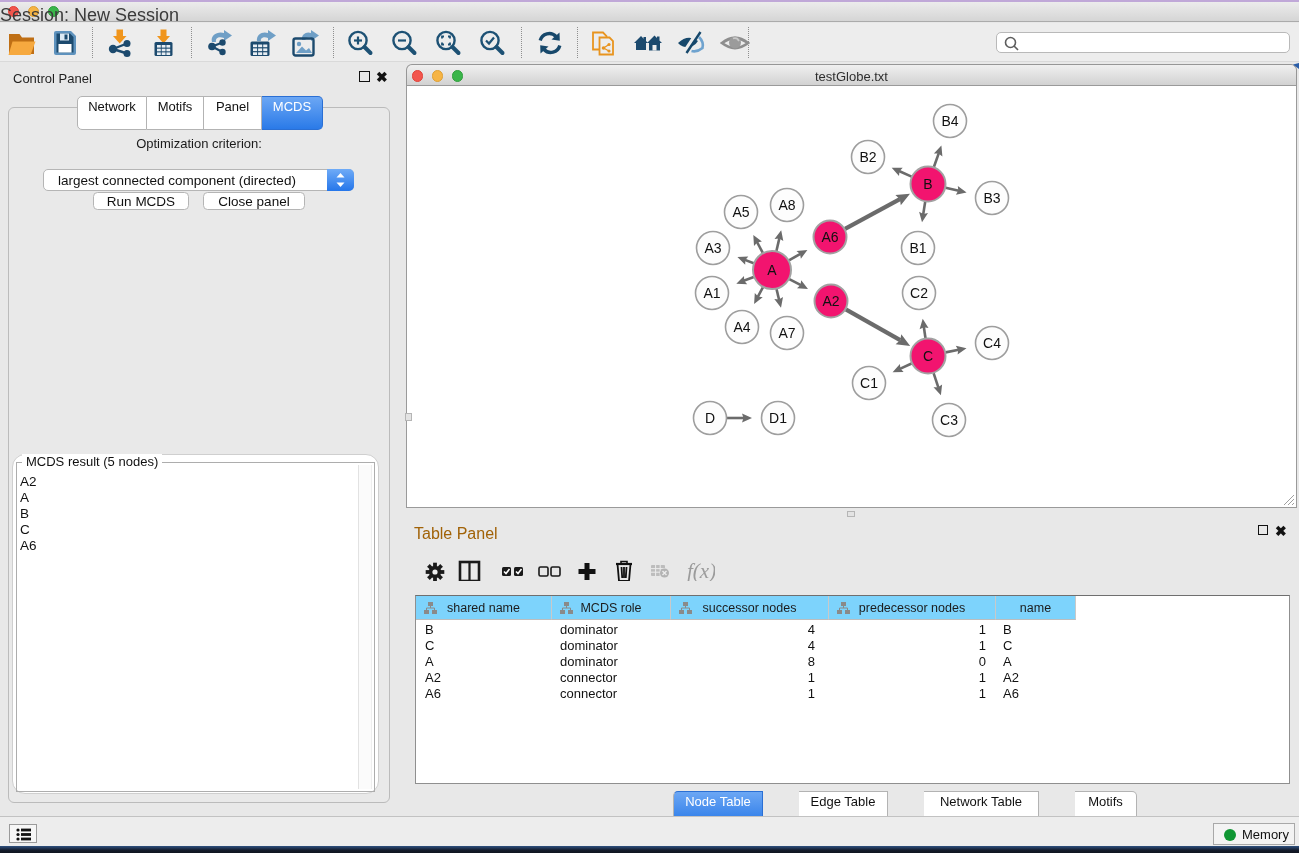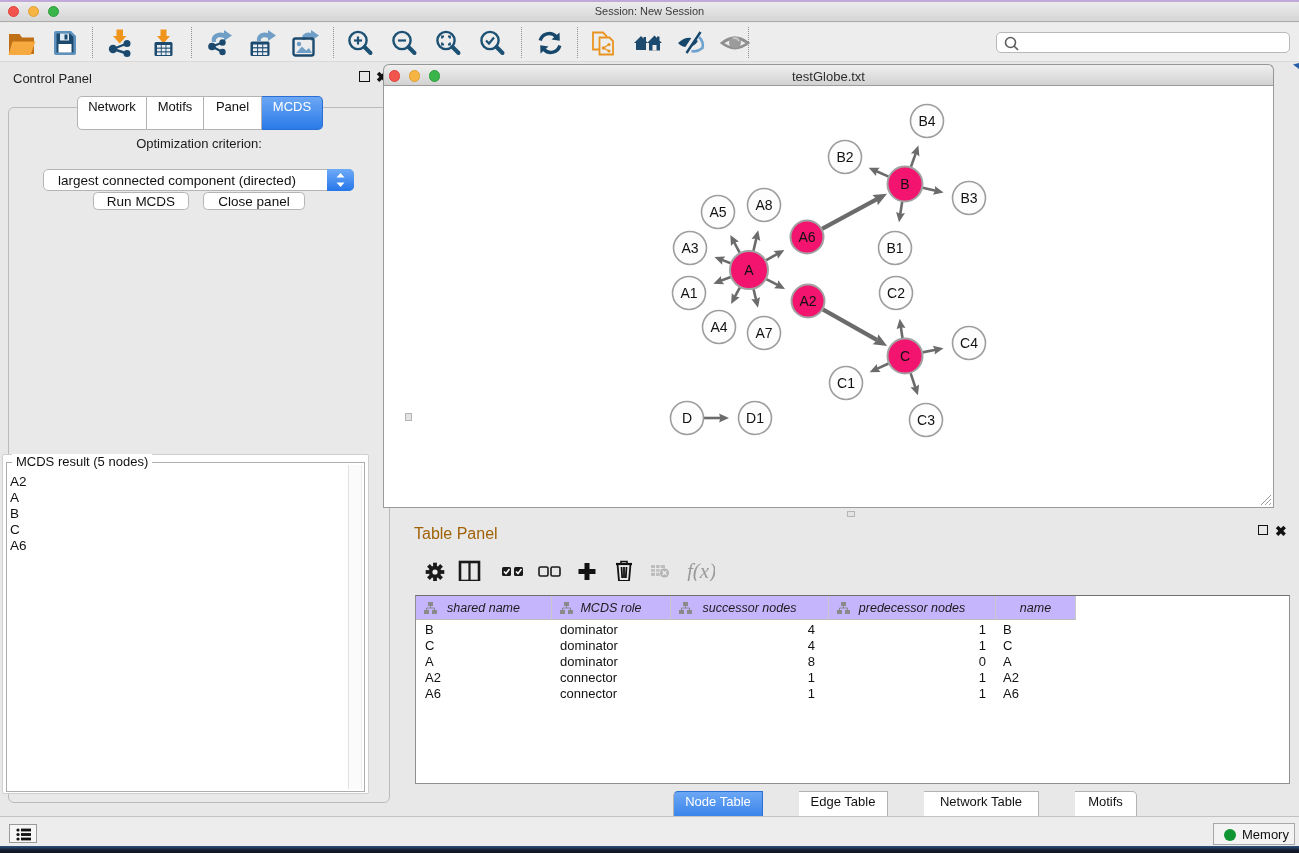--- a/index.html
+++ b/index.html
@@ -8,21 +8,21 @@
 .abs { position:absolute; }
 
 #topline { left:0; top:0; width:1299px; height:2px; background:#c0a8d8; }
 #bottomstrip { left:0; top:846px; width:1299px; height:7px; background:linear-gradient(#2e5181,#141b2b 60%,#10141f); }
 
 #titlebar { left:0; top:2px; width:1299px; height:20px; background:linear-gradient(#ececec,#d5d5d5); border-bottom:1px solid #ababab; }
 .tl { position:absolute; top:3.5px; width:11.5px; height:11.5px; border-radius:50%; }
 #titlebar .t1 { left:7.5px; background:#f2554d; border:1px solid #e14138; }
 #titlebar .t2 { left:27.5px; background:#f6b444; border:1px solid #dfa033; }
 #titlebar .t3 { left:47.5px; background:#3ab54a; border:1px solid #2f9e3c; }
-#titlebar .title { position:absolute; left:0; right:0; top:3px; text-align:center; font-size:11px; color:#3a3a3a; }
+#titlebar .title { position:absolute; left:0; right:0; top:3px; text-align:left; font-size:18px; color:#3a3a3a; }
 
 #toolbar { left:0; top:23px; width:1299px; height:39px; background:#ededed; border-bottom:1px solid #d9d9d9; }
 .sep { position:absolute; top:4px; height:31px; width:0; border-left:1px dotted #8f8f8f; }
 .ticon { position:absolute; top:6px; }
 #searchbox { position:absolute; left:996px; top:9px; width:294px; height:21px; background:#fff; border:1px solid #b9b9b9; border-radius:5px; }
 
 #cp-title { left:13px; top:71px; font-size:13px; color:#1f1f1f; }
 .winbtn { position:absolute; font-size:12px; color:#111; }
 #cp-panel { left:8px; top:107px; width:382px; height:696px; border:1px solid #bbb; border-radius:6px; background:#e9e9e9; }
 
@@ -31,39 +31,39 @@
 .seg .s:first-child { border-left:1px solid #b3b3b3; border-radius:5px 0 0 5px; }
 .seg .s:last-child { border-radius:0 5px 5px 0; }
 .seg .sel { background:linear-gradient(#6ca7f4,#2a7ae8); color:#fff; border-color:#2a6fd4; }
 #cp-tabs { left:77px; top:96px; }
 #opt-label { left:0; top:136px; width:398px; text-align:center; font-size:13px; color:#1b1b1b; }
 #dropdown { left:43px; top:158px; width:311px; height:22px; background:#fff; border:1px solid #b5b5b5; border-radius:5px;margin-top:11px; }
 #dropdown .txt { position:absolute; left:14px; top:3px; font-size:13.5px; color:#111; }
 #dropdown .spin { position:absolute; right:-1px; top:-1px; width:27px; height:22px; border-radius:0 5px 5px 0; background:linear-gradient(#6fabf7,#2576ea); }
 .btn { position:absolute; height:18px; background:#fff; border:1px solid #b5b5b5; border-radius:4.5px; font-size:13.5px; color:#111; text-align:center; line-height:17px; }
 
-#resultbox { left:2px; top:454px; width:367px; height:340px; background:#fff; border:1px solid #cfcfcf; border-radius:2px; }
+#resultbox { left:12px; top:454px; width:367px; height:340px; background:#fff; border:1px solid #cfcfcf; border-radius:13px; }
 #fieldset { position:absolute; left:3px; top:7px; width:359px; height:330px; border:1px solid #adadad; }
 #legend { position:absolute; left:5px; top:-9px; background:#fff; padding:0 4px; font-size:13px; color:#111; }
 #resultlist { position:absolute; left:3px; top:11px; font-size:13.5px; color:#111; line-height:16px; }
 #scrolltrack { position:absolute; right:2px; top:2px; bottom:2px; width:14px; background:#fbfbfb; border-left:1px solid #e2e2e2; border-right:1px solid #eee; }
 
-#netwin { left:383px; top:64px; width:891px; height:444px; }
+#netwin { left:406px; top:64px; width:891px; height:444px; }
 #net-titlebar { position:absolute; left:0; top:0; width:100%; height:22px; background:linear-gradient(#f0f0f0,#d2d2d2); border:1px solid #969696; border-bottom:1px solid #9a9a9a; border-radius:6px 6px 0 0; }
 #net-titlebar .tl { top:5px; }
 #net-titlebar .t1 { left:4.5px; background:#f2554d; border:1px solid #e14138; }
 #net-titlebar .t2 { left:24.5px; background:#f6b444; border:1px solid #dfa033; }
 #net-titlebar .t3 { left:44.5px; background:#3ab54a; border:1px solid #2f9e3c; }
 #net-titlebar .title { position:absolute; left:0; right:0; top:4px; text-align:center; font-size:13px; color:#2e2e2e; }
 #net-content { position:absolute; left:0; top:22px; width:100%; height:422px; background:#fff; border:1px solid #9a9a9a; border-top:none; }
 
 #tp-title { left:414px; top:525px; font-size:16px; color:#a16207; }
 #tp-toolbar { left:415px; top:553px; }
 #dtable { left:415px; top:595px; width:875px; height:189px; background:#fff; border:1px solid #8f8f8f; border-top:1px solid #6f6f6f; }
-.hcell { position:absolute; top:0; height:24px; background:#c4b5fd; border-right:1px solid #c9c9c9; border-bottom:1px solid #bdbdbd; font-size:12.5px; color:#1c1c1c;font-style:italic; }
+.hcell { position:absolute; top:0; height:24px; background:#7dd3fc; border-right:1px solid #c9c9c9; border-bottom:1px solid #bdbdbd; font-size:12.5px; color:#1c1c1c; }
 .hcell .lab { position:absolute; left:0; right:0; top:5px; text-align:center; }
 .cellv { position:absolute; font-size:13px; color:#111; height:16px; }
 #tp-tabs { left:673px; top:791px;gap:36px; }
 
 #statusline { left:0; top:816px; width:1299px; height:1px; background:#c2c2c2; }
 #status { left:0; top:817px; width:1299px; height:29px; background:#ededed; }
 #listbtn { position:absolute; left:9px; top:7px; width:28px; height:19px; background:#f6f6f6; border:1px solid #9a9a9a; }
 #membtn { position:absolute; left:1213px; top:6px; width:82px; height:22px; background:#f3f3f3; border:1px solid #a8a8a8; font-size:13px; color:#111; }
 svg { display:block; }
 </style>

